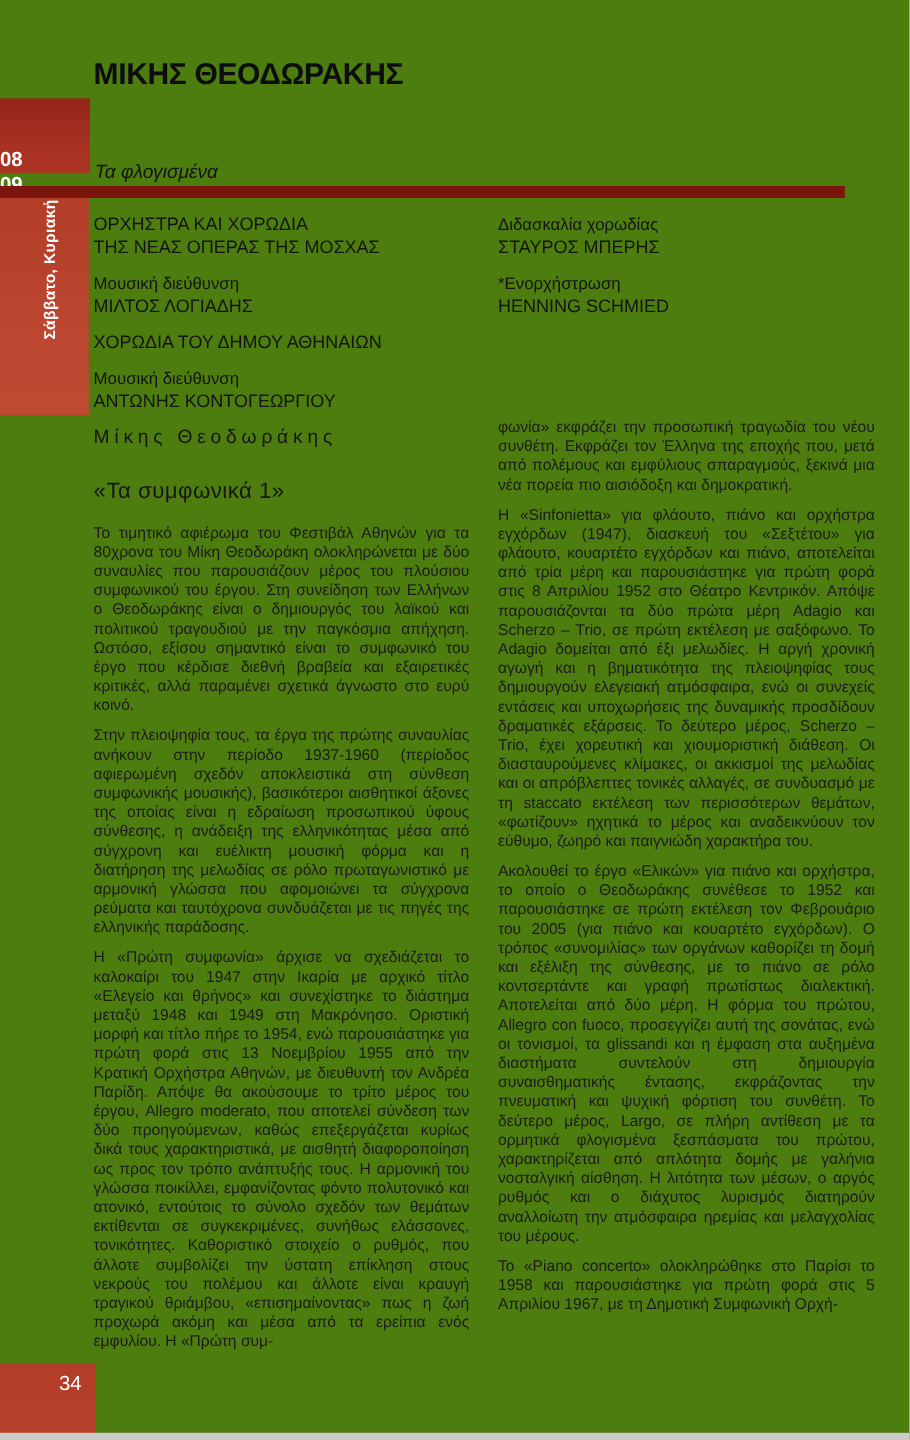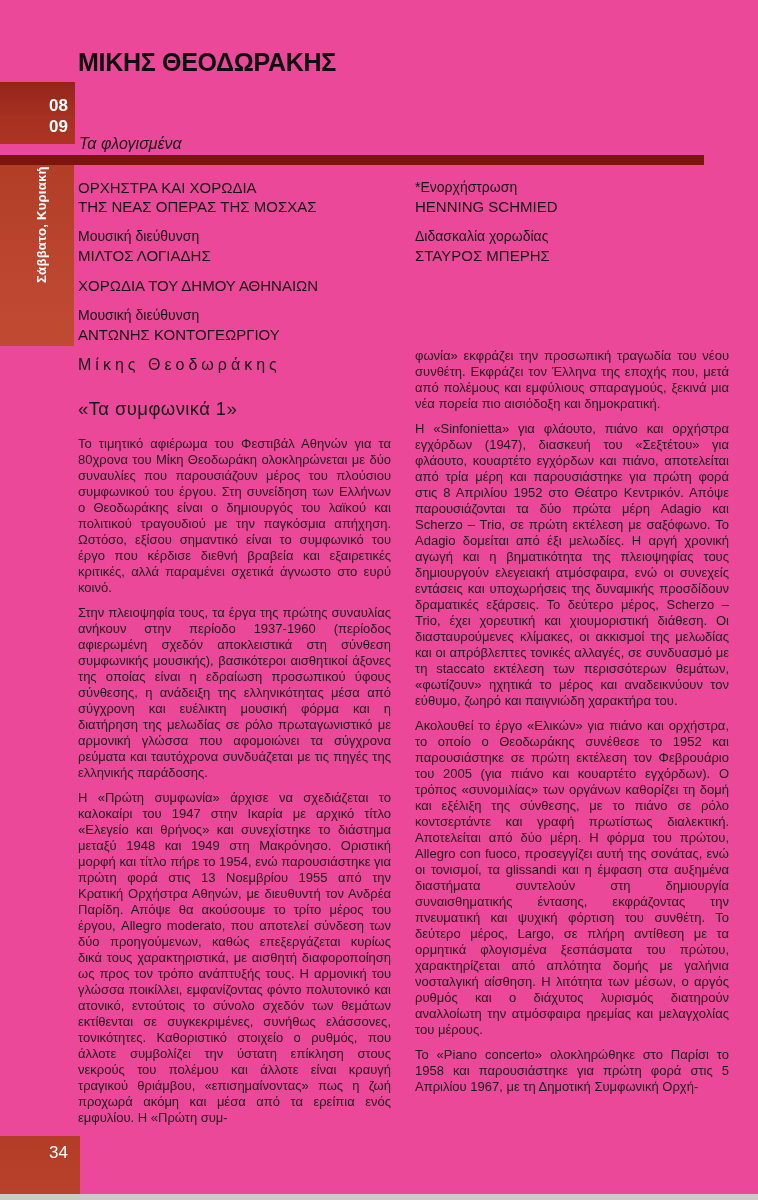--- a/index.html
+++ b/index.html
@@ -1,33 +1,32 @@
 <!DOCTYPE html>
 <html lang="el"><head>
 <meta charset="utf-8">
 <style>
   html,body{margin:0;padding:0;background:#e9e6dd;}
   .page{
     position:relative;
     width:758px;height:1200px;
-    background:#ec4899;
+    background:#4d7c0f;
     overflow:hidden;
     font-family:"Liberation Sans","DejaVu Sans",sans-serif;
   }
   .page-title{
     position:absolute;left:78px;top:48px;margin:0;
     font-size:25px;line-height:28px;font-weight:bold;
     letter-spacing:-0.3px;color:#0d0d0d;
   }
   .tab-block{
     position:absolute;left:0;top:82px;width:75px;height:62px;
     background:linear-gradient(180deg,#932619 0%,#a63021 55%,#ad3423 100%);
     box-sizing:border-box;
-    text-align:right;
-    padding:13px 7px 0 0;
+    padding:40px 7px 0 0;
   }
   .tab-num{
     color:#ffffff;font-size:17px;font-weight:bold;line-height:21px;
   }
   .event-subtitle{
     position:absolute;left:79px;top:134px;
     font-style:italic;font-size:16px;line-height:20px;color:#141414;
   }
   .maroon-bar{
     position:absolute;left:0;top:155px;width:704px;height:10px;
@@ -112,26 +111,26 @@
       <div class="credit-name">ΧΟΡΩΔΙΑ ΤΟΥ ΔΗΜΟΥ ΑΘΗΝΑΙΩΝ</div>
     </div>
     <div class="credit-group">
       <div class="credit-role">Μουσική διεύθυνση</div>
       <div class="credit-name">ΑΝΤΩΝΗΣ ΚΟΝΤΟΓΕΩΡΓΙΟΥ</div>
     </div>
   </div>
 
   <div class="credits credits-right">
     <div class="credit-group">
+      <div class="credit-role">Διδασκαλία χορωδίας</div>
+      <div class="credit-name">ΣΤΑΥΡΟΣ ΜΠΕΡΗΣ</div>
+    </div>
+    <div class="credit-group">
       <div class="credit-role">*Ενορχήστρωση</div>
       <div class="credit-name">HENNING SCHMIED</div>
-    </div>
-    <div class="credit-group">
-      <div class="credit-role">Διδασκαλία χορωδίας</div>
-      <div class="credit-name">ΣΤΑΥΡΟΣ ΜΠΕΡΗΣ</div>
     </div>
   </div>
 
   <div class="article-col article-col-left">
     <h2 class="article-heading">Μίκης Θεοδωράκης</h2>
     <h3 class="article-subheading">«Τα συμφωνικά 1»</h3>
     <p>Το τιμητικό αφιέρωμα του Φεστιβάλ Αθηνών για τα 80χρονα του Μίκη Θεοδωράκη ολοκληρώνεται με δύο συναυλίες που παρουσιάζουν μέρος του πλούσιου συμφωνικού του έργου. Στη συνείδηση των Ελλήνων ο Θεοδωράκης είναι ο δημιουργός του λαϊκού και πολιτικού τραγουδιού με την παγκόσμια απήχηση. Ωστόσο, εξίσου σημαντικό είναι το συμφωνικό του έργο που κέρδισε διεθνή βραβεία και εξαιρετικές κριτικές, αλλά παραμένει σχετικά άγνωστο στο ευρύ κοινό.</p>
     <p>Στην πλειοψηφία τους, τα έργα της πρώτης συναυλίας ανήκουν στην περίοδο 1937-1960 (περίοδος αφιερωμένη σχεδόν αποκλειστικά στη σύνθεση συμφωνικής μουσικής), βασικότεροι αισθητικοί άξονες της οποίας είναι η εδραίωση προσωπικού ύφους σύνθεσης, η ανάδειξη της ελληνικότητας μέσα από σύγχρονη και ευέλικτη μουσική φόρμα και η διατήρηση της μελωδίας σε ρόλο πρωταγωνιστικό με αρμονική γλώσσα που αφομοιώνει τα σύγχρονα ρεύματα και ταυτόχρονα συνδυάζεται με τις πηγές της ελληνικής παράδοσης.</p>
     <p>Η «Πρώτη συμφωνία» άρχισε να σχεδιάζεται το καλοκαίρι του 1947 στην Ικαρία με αρχικό τίτλο «Ελεγείο και θρήνος» και συνεχίστηκε το διάστημα μεταξύ 1948 και 1949 στη Μακρόνησο. Οριστική μορφή και τίτλο πήρε το 1954, ενώ παρουσιάστηκε για πρώτη φορά στις 13 Νοεμβρίου 1955 από την Κρατική Ορχήστρα Αθηνών, με διευθυντή τον Ανδρέα Παρίδη. Απόψε θα ακούσουμε το τρίτο μέρος του έργου, Allegro moderato, που αποτελεί σύνδεση των δύο προηγούμενων, καθώς επεξεργάζεται κυρίως δικά τους χαρακτηριστικά, με αισθητή διαφοροποίηση ως προς τον τρόπο ανάπτυξής τους. Η αρμονική του γλώσσα ποικίλλει, εμφανίζοντας φόντο πολυτονικό και ατονικό, εντούτοις το σύνολο σχεδόν των θεμάτων εκτίθενται σε συγκεκριμένες, συνήθως ελάσσονες, τονικότητες. Καθοριστικό στοιχείο ο ρυθμός, που άλλοτε συμβολίζει την ύστατη επίκληση στους νεκρούς του πολέμου και άλλοτε είναι κραυγή τραγικού θριάμβου, «επισημαίνοντας» πως η ζωή προχωρά ακόμη και μέσα από τα ερείπια ενός εμφυλίου. Η «Πρώτη συμ-</p>
   </div>

